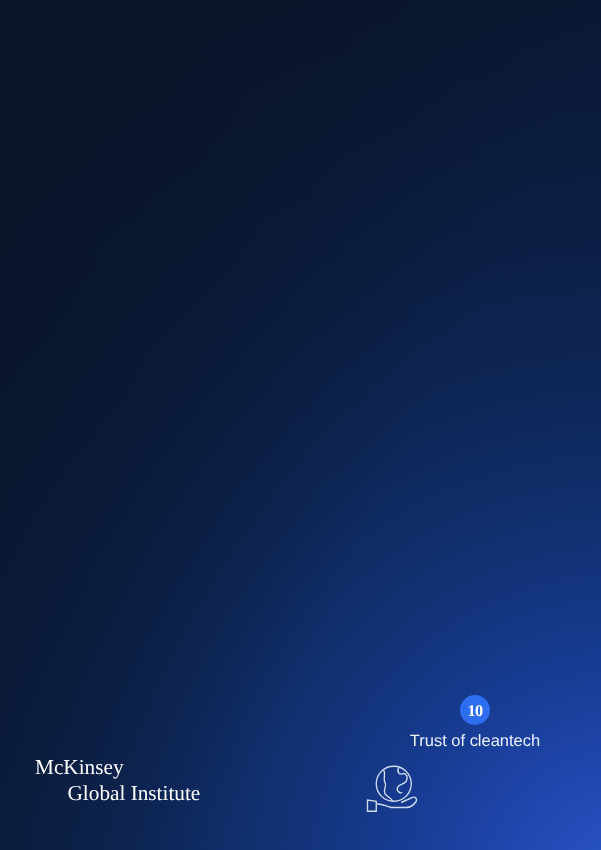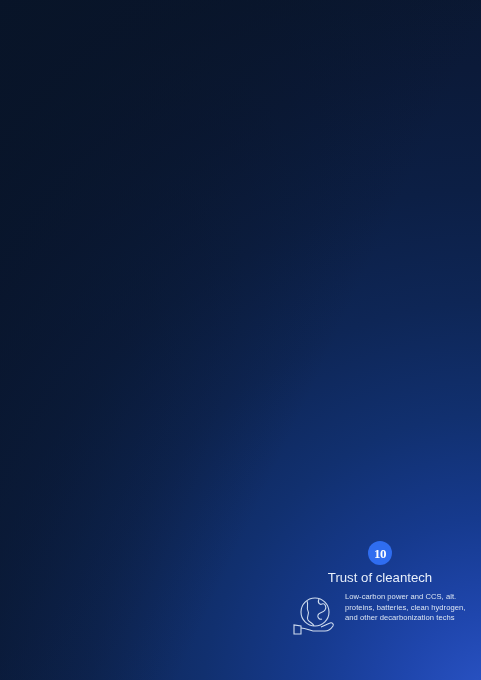--- a/index.html
+++ b/index.html
@@ -88,21 +88,21 @@
     font-size:7.6px;
     line-height:1.42;
     color:#dbe5f3;
     flex:1 1 auto;
     letter-spacing:0.05px;
   }
 
   
   .footer {
     position:absolute;
-    left:0; right:0; bottom:17px;
+    left:0; right:0; bottom:2px;
     height:122px;
   }
   .cleantech {
     position:absolute;
     right:8px; top:0;
     width:186px;
     text-align:center;
   }
   .cleantech .badge-wrap { justify-content:center; }
   .cleantech .ct-title {
@@ -401,19 +401,22 @@
       <div class="card-body">
         <div class="icon-box">
           <svg width="50" height="46" viewBox="0 0 50 46" fill="none" stroke="#cfdcef" stroke-width="1.1">
             <circle cx="26" cy="18" r="14"></circle>
             <path d="M18 7 C20 11 17 14 19 17 C21 20 17 22 19 26 C21 29 24 29 25 32"></path>
             <path d="M30 5 C28 9 31 11 33 10 C36 9 38 13 36 16 C34 19 30 18 29 21 C28 24 31 26 33 25"></path>
             <path d="M12 32 L12 40 L5 40 L5 31 Z"></path>
             <path d="M12 34 C16 34 20 36 24 37 L36 37 C40 37 42 35 44 32 C45 30 43 28 41 29 L32 33"></path>
           </svg>
         </div>
-        <div class="desc">Low-carbon power and CCS, alt. proteins, batteries, clean hydrogen, and other decarbonization techs</div>
-      </div>
-    </div>
-
+      </div>
+    </div>
+
+    <div class="logo">
+      <span class="l1">McKinsey</span>
+      <span class="l2">Global Institute</span>
+    </div>
 
   </div>
 </div>
 
 </body></html>

